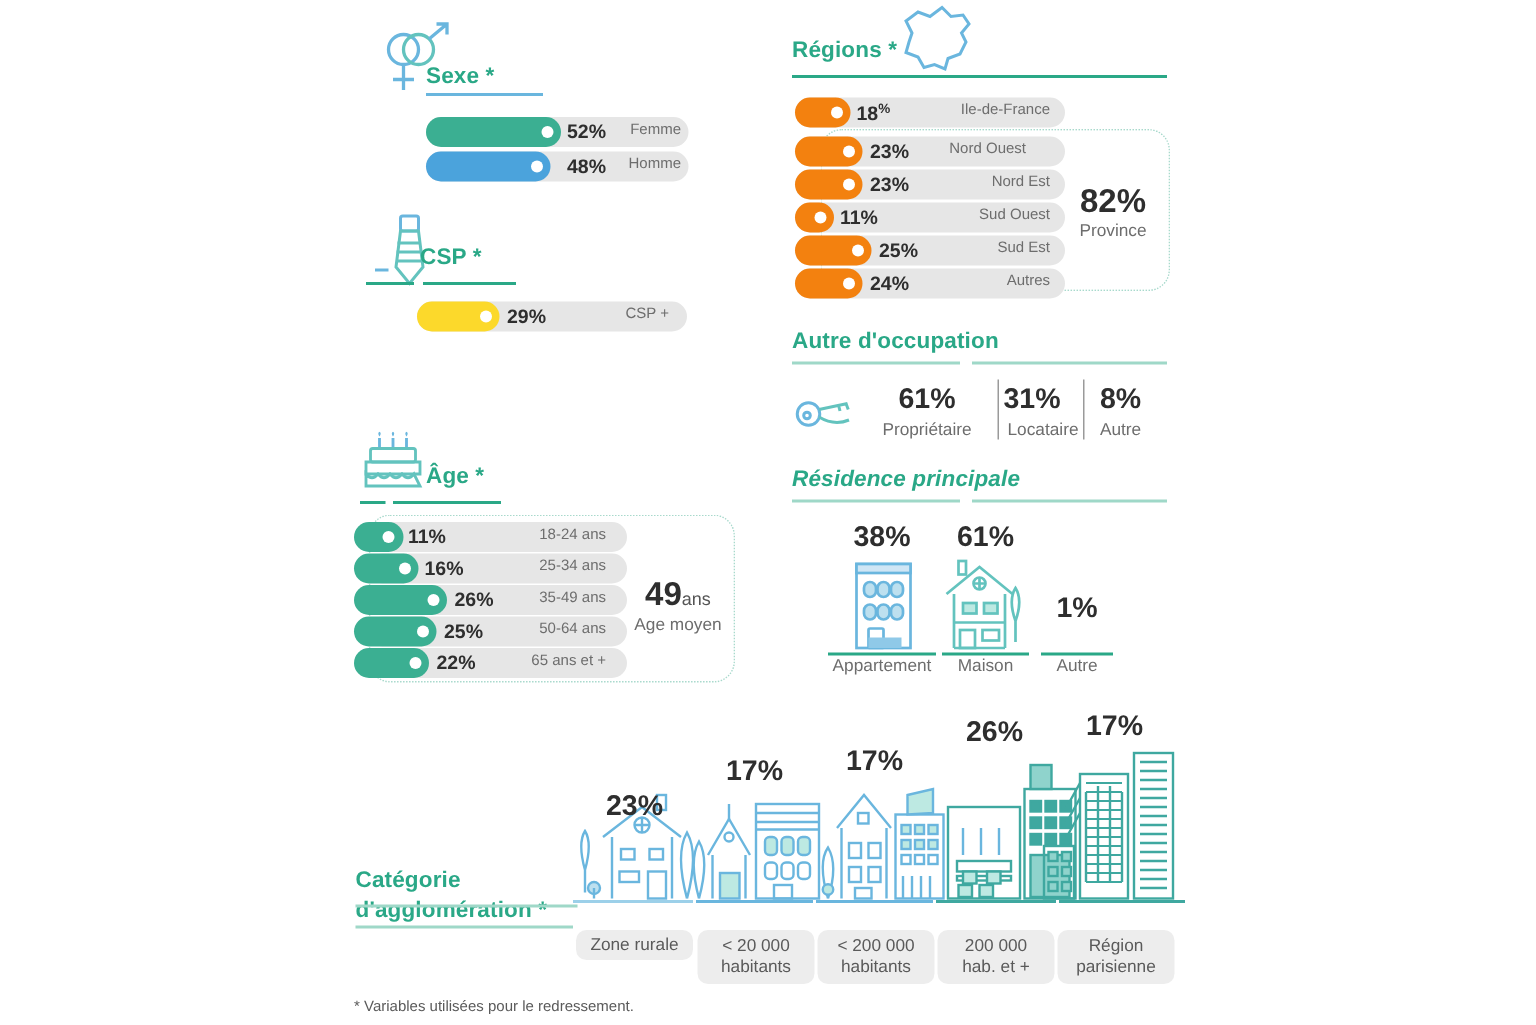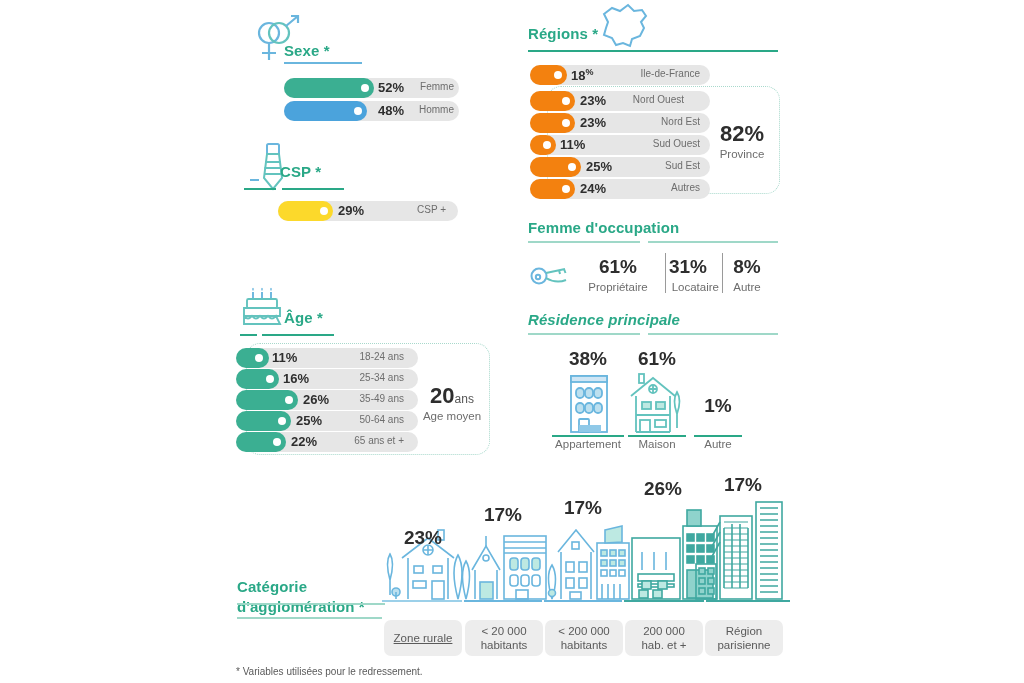--- a/index.html
+++ b/index.html
@@ -231,21 +231,21 @@
 
 <div class="pillrow" style="left:236px;top:432px;width:182px;">
   <div class="track" style="left:9px;width:173px;"></div>
   <div class="fill" style="width:50px;background:#3BAF92;"></div>
   <div class="knob" style="left:37px;"></div>
   <div class="pct" style="left:55px;">22%</div>
   <div class="cat" style="right:14px;width:78px;">65 ans et +</div>
 </div>
 
 <div class="bigstat" style="left:418px;top:385px;width:68px;">
-  <div><span class="num">20</span><span class="unit">ans</span></div>
+  <div><span class="num">49</span><span class="unit">ans</span></div>
   <div class="lab">Age moyen</div>
 </div>
 
 <div class="ico" style="left:590px;top:2px;">
   <svg width="70" height="48" viewBox="0 0 70 48" fill="none" stroke="#6AB6DE" stroke-width="2">
     <path d="M18 20 L14 12 L22 6 L30 9 L38 3 L44 9 L52 8 L56 14 L51 20 L54 26 L50 34 L42 37 L40 44 L33 41 L26 43 L22 36 L14 33 L16 26 Z"></path>
   </svg>
 </div>
 <div class="sec-title" style="left:528px;top:25px;">Régions *</div>
 <div class="sec-rule" style="left:528px;top:50px;width:250px;background:#2AA887;"></div>
@@ -298,21 +298,21 @@
   <div class="knob" style="left:32px;"></div>
   <div class="pct" style="left:50px;">24%</div>
   <div class="cat" style="right:10px;width:86px;">Autres</div>
 </div>
 
 <div class="bigstat" style="left:710px;top:123px;width:64px;">
   <div class="num">82%</div>
   <div class="lab">Province</div>
 </div>
 
-<div class="sec-title" style="left:528px;top:219px;">Femme d'occupation</div>
+<div class="sec-title" style="left:528px;top:219px;">Autre d'occupation</div>
 <div class="sec-rule pale" style="left:528px;top:241px;width:112px;height:1.5px;"></div>
 <div class="sec-rule pale" style="left:648px;top:241px;width:130px;height:1.5px;"></div>
 
 <div class="ico" style="left:529px;top:260px;">
   <svg width="46" height="32" viewBox="0 0 46 32" fill="none" stroke="#6AB6DE" stroke-width="2">
     <circle cx="10" cy="16" r="7.5"></circle>
     <path d="M17 13 L36 9 M30 10 L31 14 M35 9 L36.5 13 M17 18 q10 6 20 2" stroke="#63C3BE"></path>
     <circle cx="9" cy="17" r="2.2"></circle>
   </svg>
 </div>
@@ -485,21 +485,21 @@
 <div class="baseline" style="left:624px;top:600px;width:80px;background:#3FA8A0;"></div>
 <div class="baseline" style="left:706px;top:600px;width:84px;background:#3FA8A0;"></div>
 <div class="baseline" style="left:237px;top:603px;width:148px;background:#9FD8C8;"></div>
 
 <div class="aggpct" style="left:386px;top:527px;width:74px;">23%</div>
 <div class="aggpct" style="left:466px;top:504px;width:74px;">17%</div>
 <div class="aggpct" style="left:546px;top:497px;width:74px;">17%</div>
 <div class="aggpct" style="left:626px;top:478px;width:74px;">26%</div>
 <div class="aggpct" style="left:706px;top:474px;width:74px;">17%</div>
 
-<div class="agglab" style="left:384px;top:620px;width:78px;height:36px;text-decoration:underline;">Zone rurale</div>
+<div class="agglab" style="left:384px;top:620px;width:78px;height:20px;">Zone rurale</div>
 <div class="agglab" style="left:465px;top:620px;width:78px;height:36px;">&lt; 20 000
 habitants</div>
 <div class="agglab" style="left:545px;top:620px;width:78px;height:36px;">&lt; 200 000
 habitants</div>
 <div class="agglab" style="left:625px;top:620px;width:78px;height:36px;">200 000
 hab. et +</div>
 <div class="agglab" style="left:705px;top:620px;width:78px;height:36px;">Région
 parisienne</div>
 
 <div class="footnote" style="left:236px;top:666px;">* Variables utilisées pour le redressement.</div>

